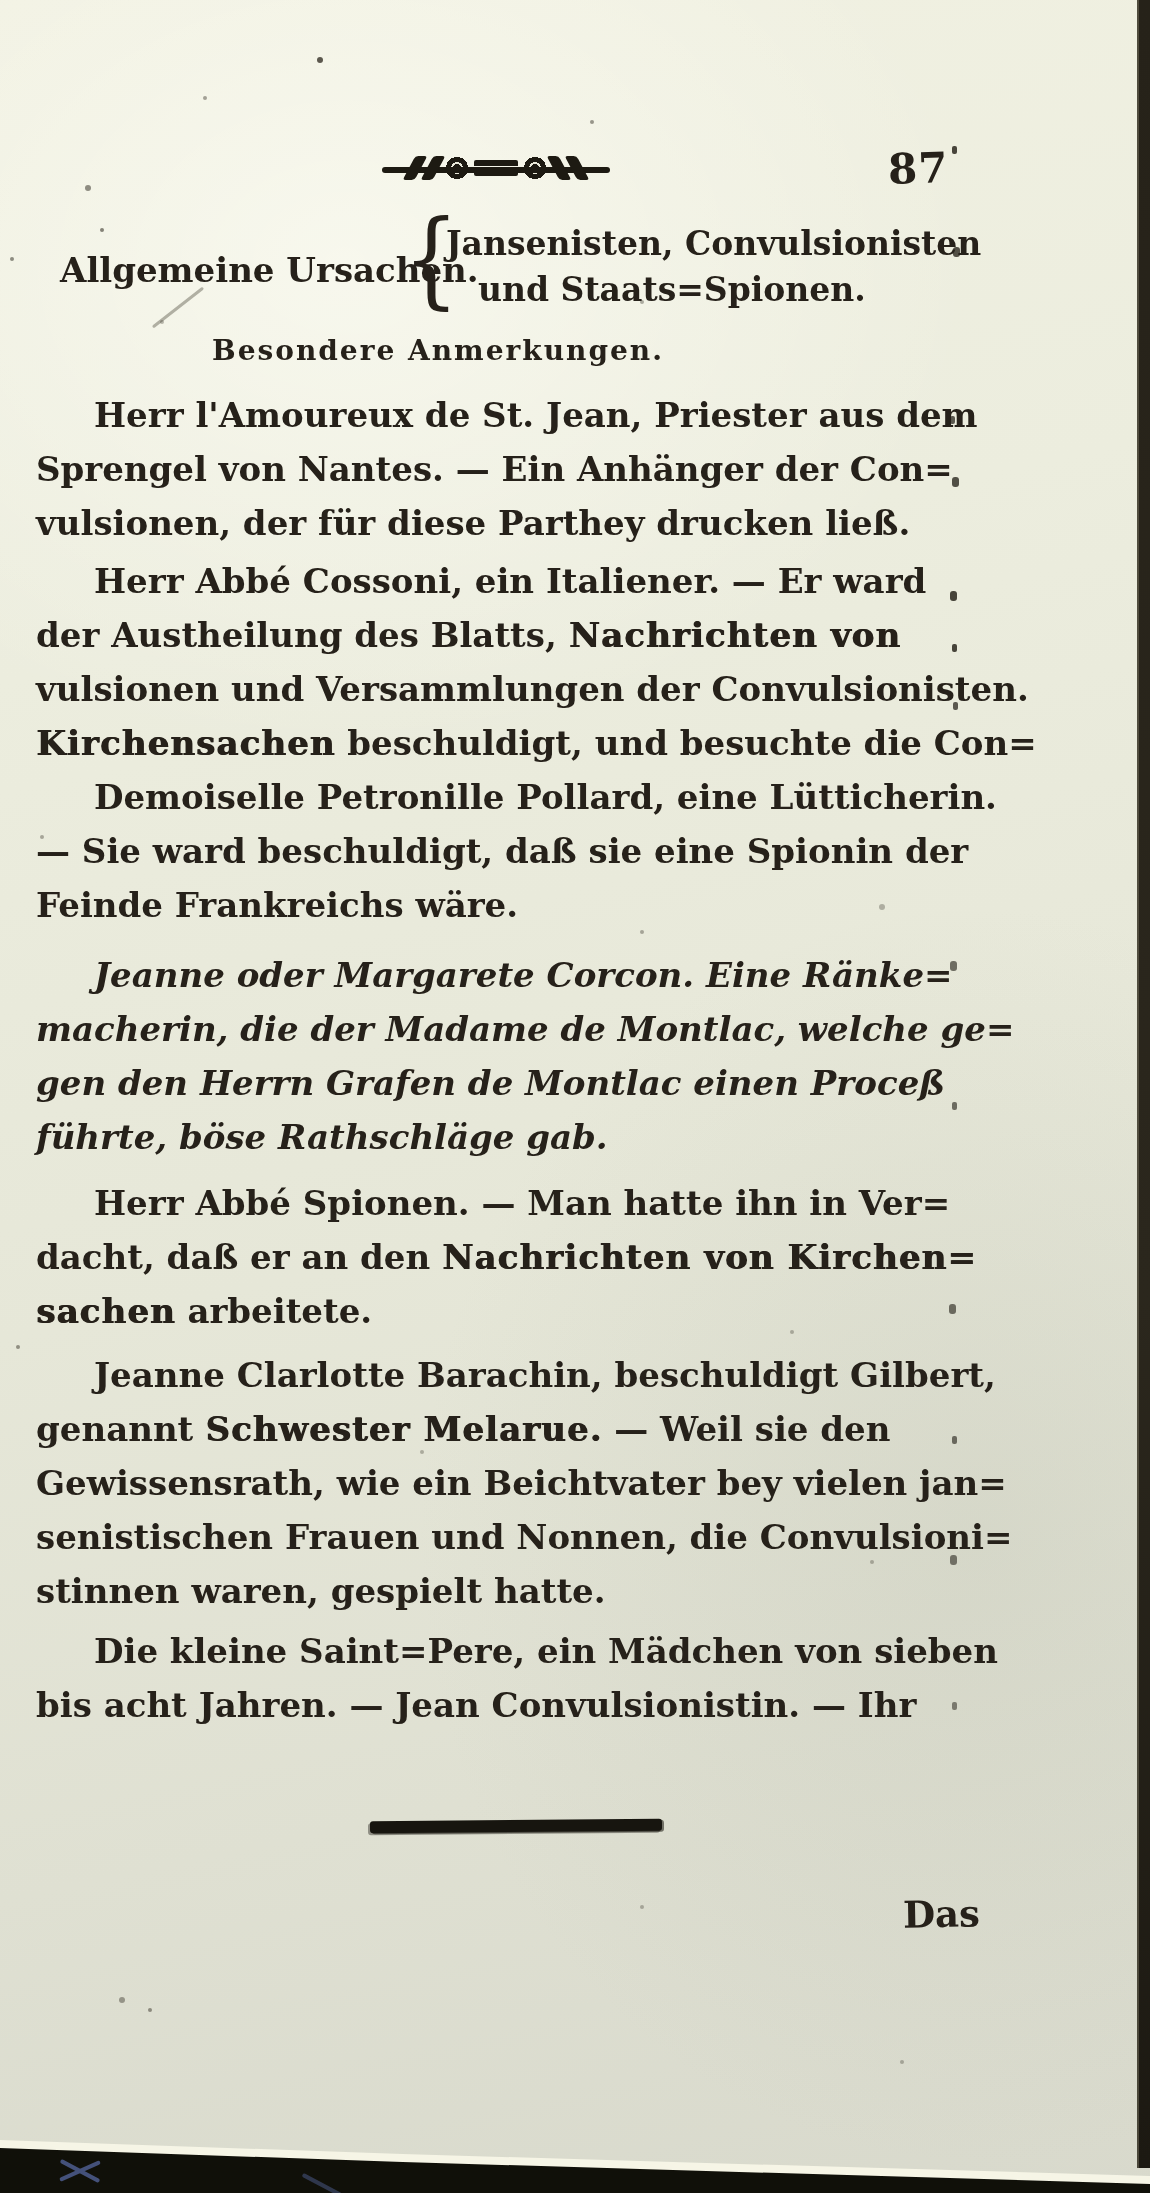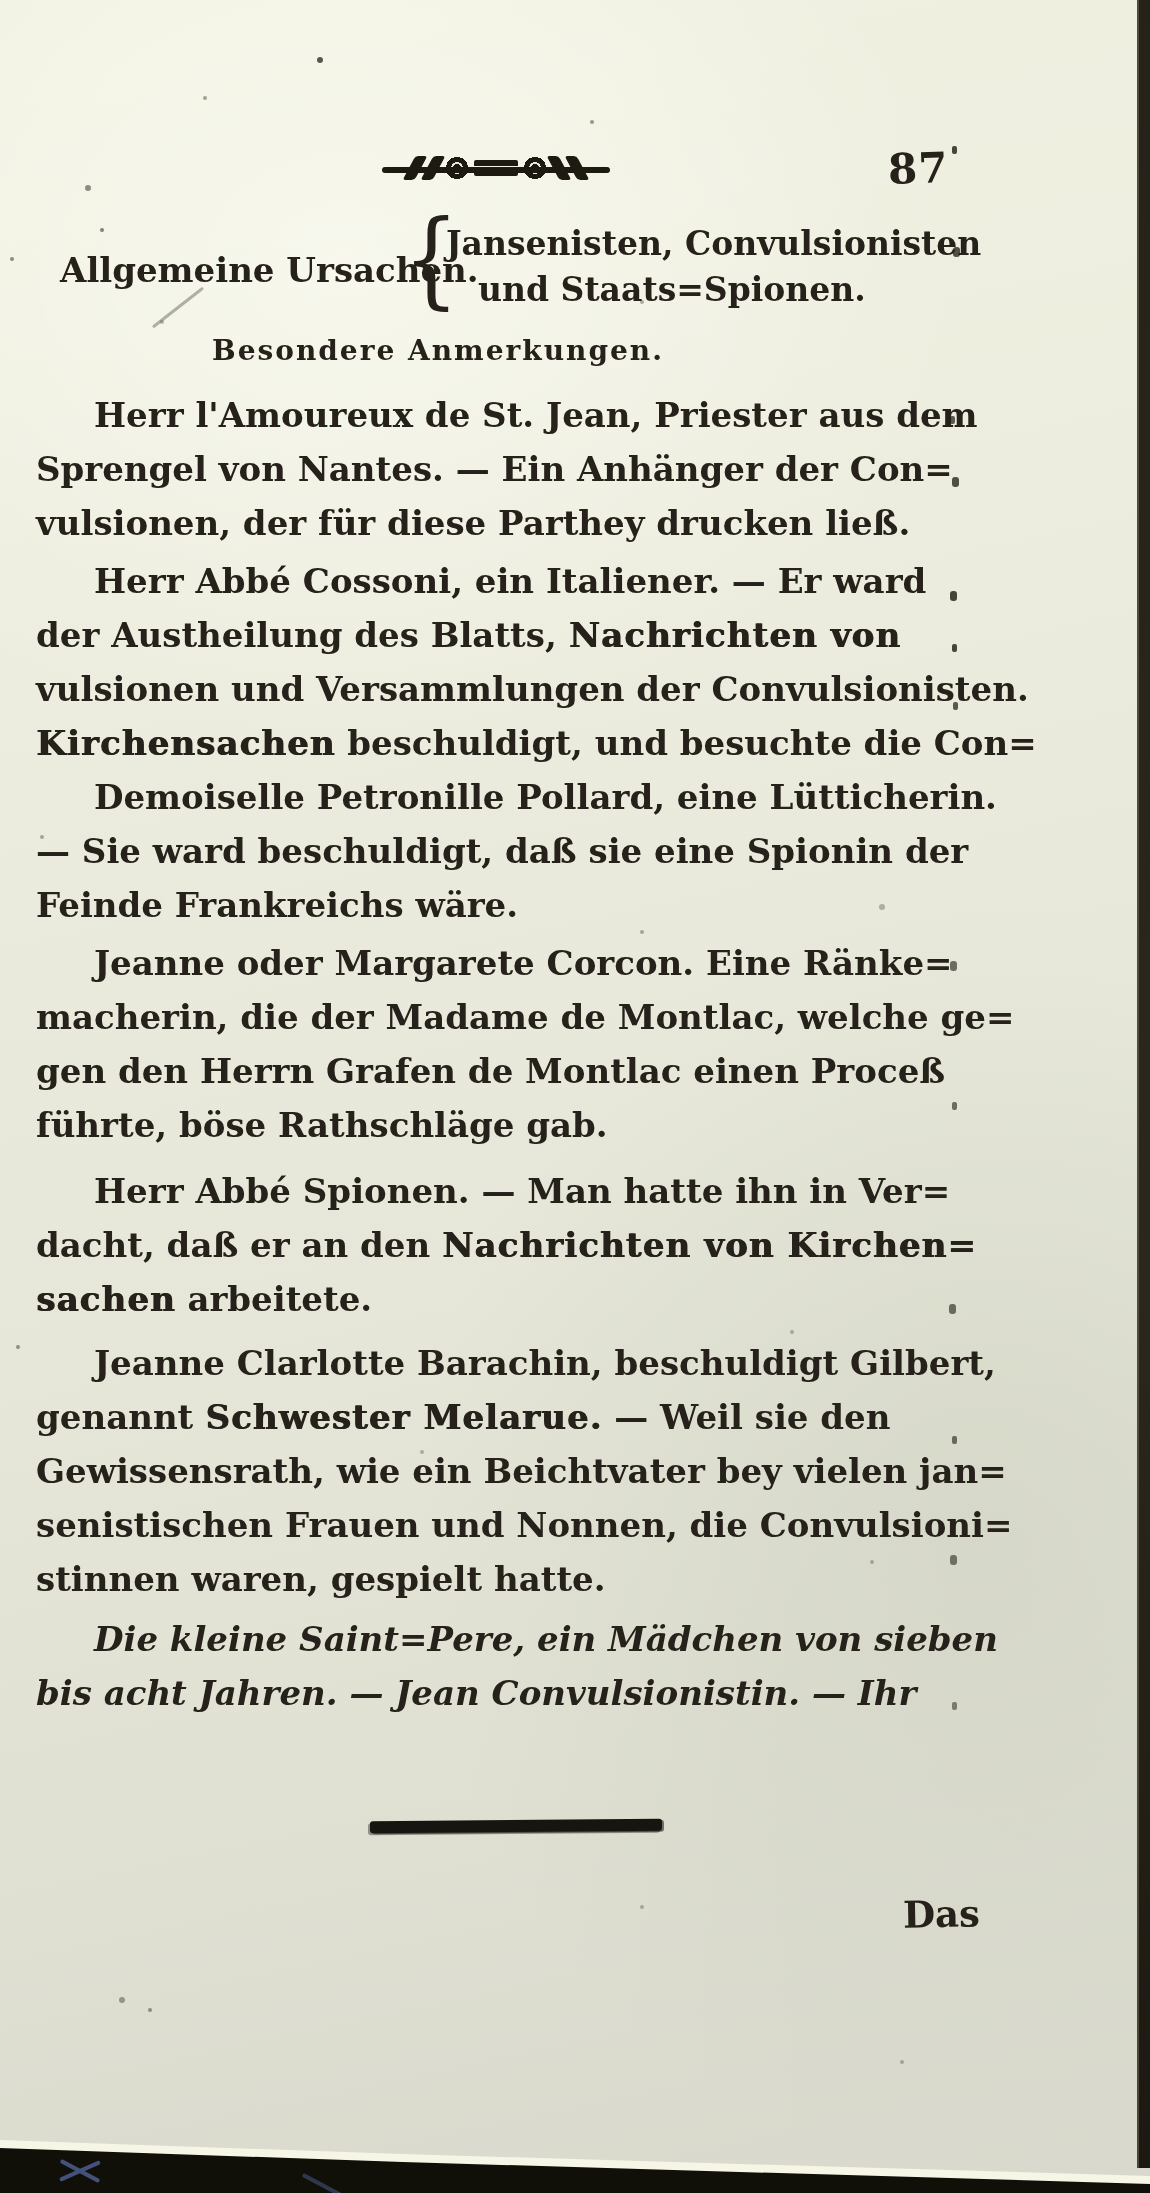--- a/index.html
+++ b/index.html
@@ -30,24 +30,24 @@
   .brace-line1{position:absolute;left:446px;top:224px;font-size:33px;}
   .brace-line2{position:absolute;left:478px;top:270px;font-size:33px;}
   
   .heading{position:absolute;left:212px;top:334px;font-size:28px;letter-spacing:2px;}
   
   .body{position:absolute;left:36px;top:388px;width:902px;font-size:34px;}
   .line{height:54px;line-height:54px;white-space:nowrap;}
   .line.first{padding-left:58px;}
   .para.p2{margin-top:4px;}
   .para.p3{margin-top:0px;}
-  .para.p4{margin-top:4px;}
+  .para.p4{margin-top:16px;font-style:italic;}
   .para.p5{margin-top:12px;}
   .para.p6{margin-top:10px;}
-  .para.p7{margin-top:6px;font-style:italic;}
+  .para.p7{margin-top:6px;}
   .em{text-shadow:.9px 0 0 currentColor; letter-spacing:1.1px;}
   
   .rule{position:absolute;left:370px;top:1820px;width:292px;height:12px;background:#17150f;border-radius:3px;transform:rotate(-.5deg);box-shadow:2px 1px 0 rgba(23,21,15,.55), -2px 2px 0 rgba(23,21,15,.4);}
   .catchword{position:absolute;left:903px;top:1892px;font-size:37px;transform:rotate(-1deg);}
   
   .right-edge{position:absolute;right:0;top:0;width:11px;height:2168px;background:linear-gradient(180deg,#262219 0%,#2b271d 60%,#1c1912 100%);border-left:2px solid rgba(120,115,95,.5);}
   .bottom-white{position:absolute;left:0;top:2130px;width:1150px;height:63px;background:#f6f5e6;
      clip-path:polygon(0 10px,35% 24px,100% 46px,100% 58px,35% 34px,0 22px);}
   .bottom-black{position:absolute;left:0;top:2130px;width:1150px;height:63px;background:#101009;
      clip-path:polygon(0 18px,35% 32px,100% 54px,100% 100%,0 100%);}

